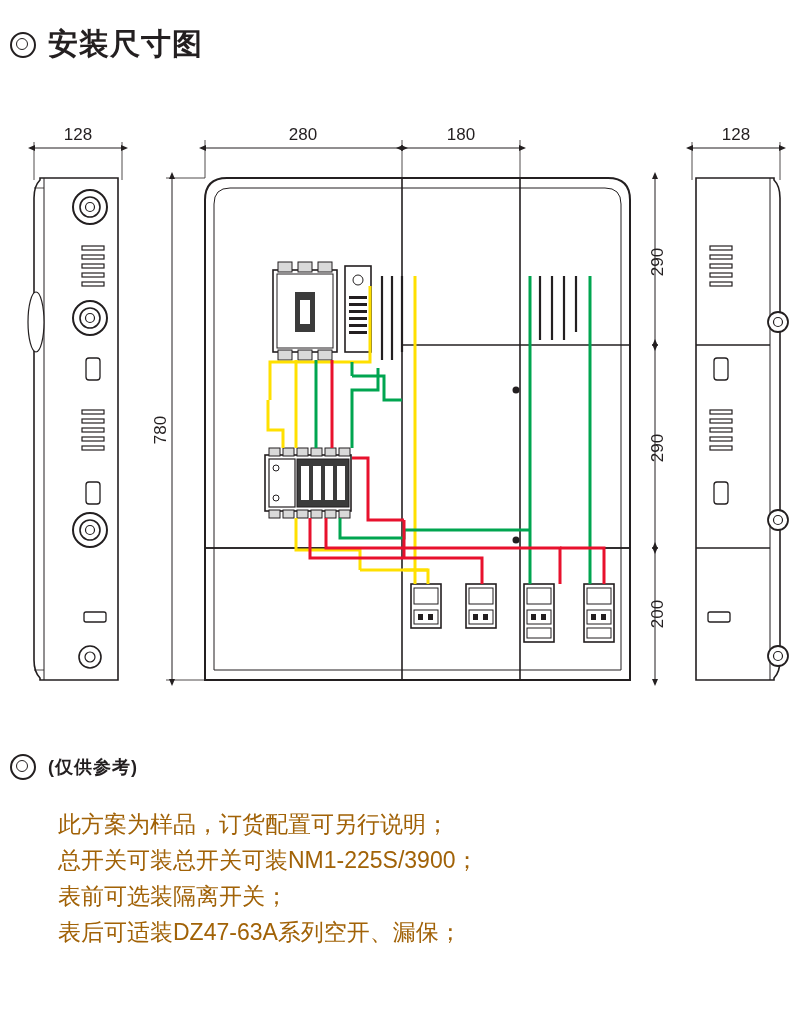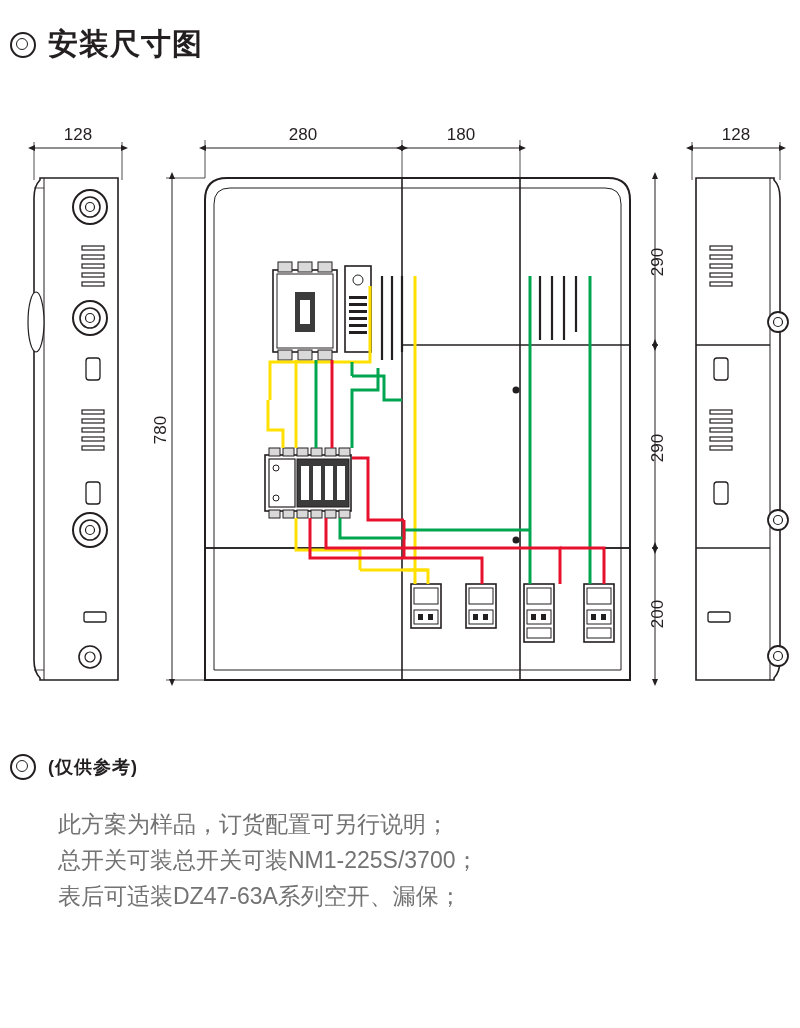--- a/index.html
+++ b/index.html
@@ -30,21 +30,21 @@
     width:10px;height:10px;border-radius:50%;
     border:1.5px solid #231f20;
   }
   #title1{left:10px;top:8px;font-size:30px;letter-spacing:1px;margin-top:16px;}
   #title2{left:10px;top:754px;font-size:30px;letter-spacing:1px;}
   #title2 .sub{font-size:18px;font-weight:bold;}
 
   .notes{
     position:absolute;left:58px;top:806px;
     font-size:23px;line-height:36px;
-    color:#737373;
+    color:#a16207;
   }
   .notes div{white-space:nowrap;}
 
   
   #diagram{position:absolute;left:0;top:100px;width:676px;height:640px;}
   svg{display:block;}
   .dim-text{font-family:"Liberation Sans",sans-serif;font-size:17px;fill:#231f20;}
 </style>
 </head>
 <body>
@@ -334,15 +334,16 @@
 </svg>
 </div>
 
 <div class="section-title" id="title2">
   <span class="bullet"></span>
   <span class="sub">(仅供参考)</span>
 </div>
 
 <div class="notes">
   <div>此方案为样品，订货配置可另行说明；</div>
-  <div>总开关可装总开关可装NM1-225S/3700；</div>
+  <div>总开关可装总开关可装NM1-225S/3900；</div>
+  <div>表前可选装隔离开关；</div>
   <div>表后可适装DZ47-63A系列空开、漏保；</div>
 </div>
 
 </body></html>

